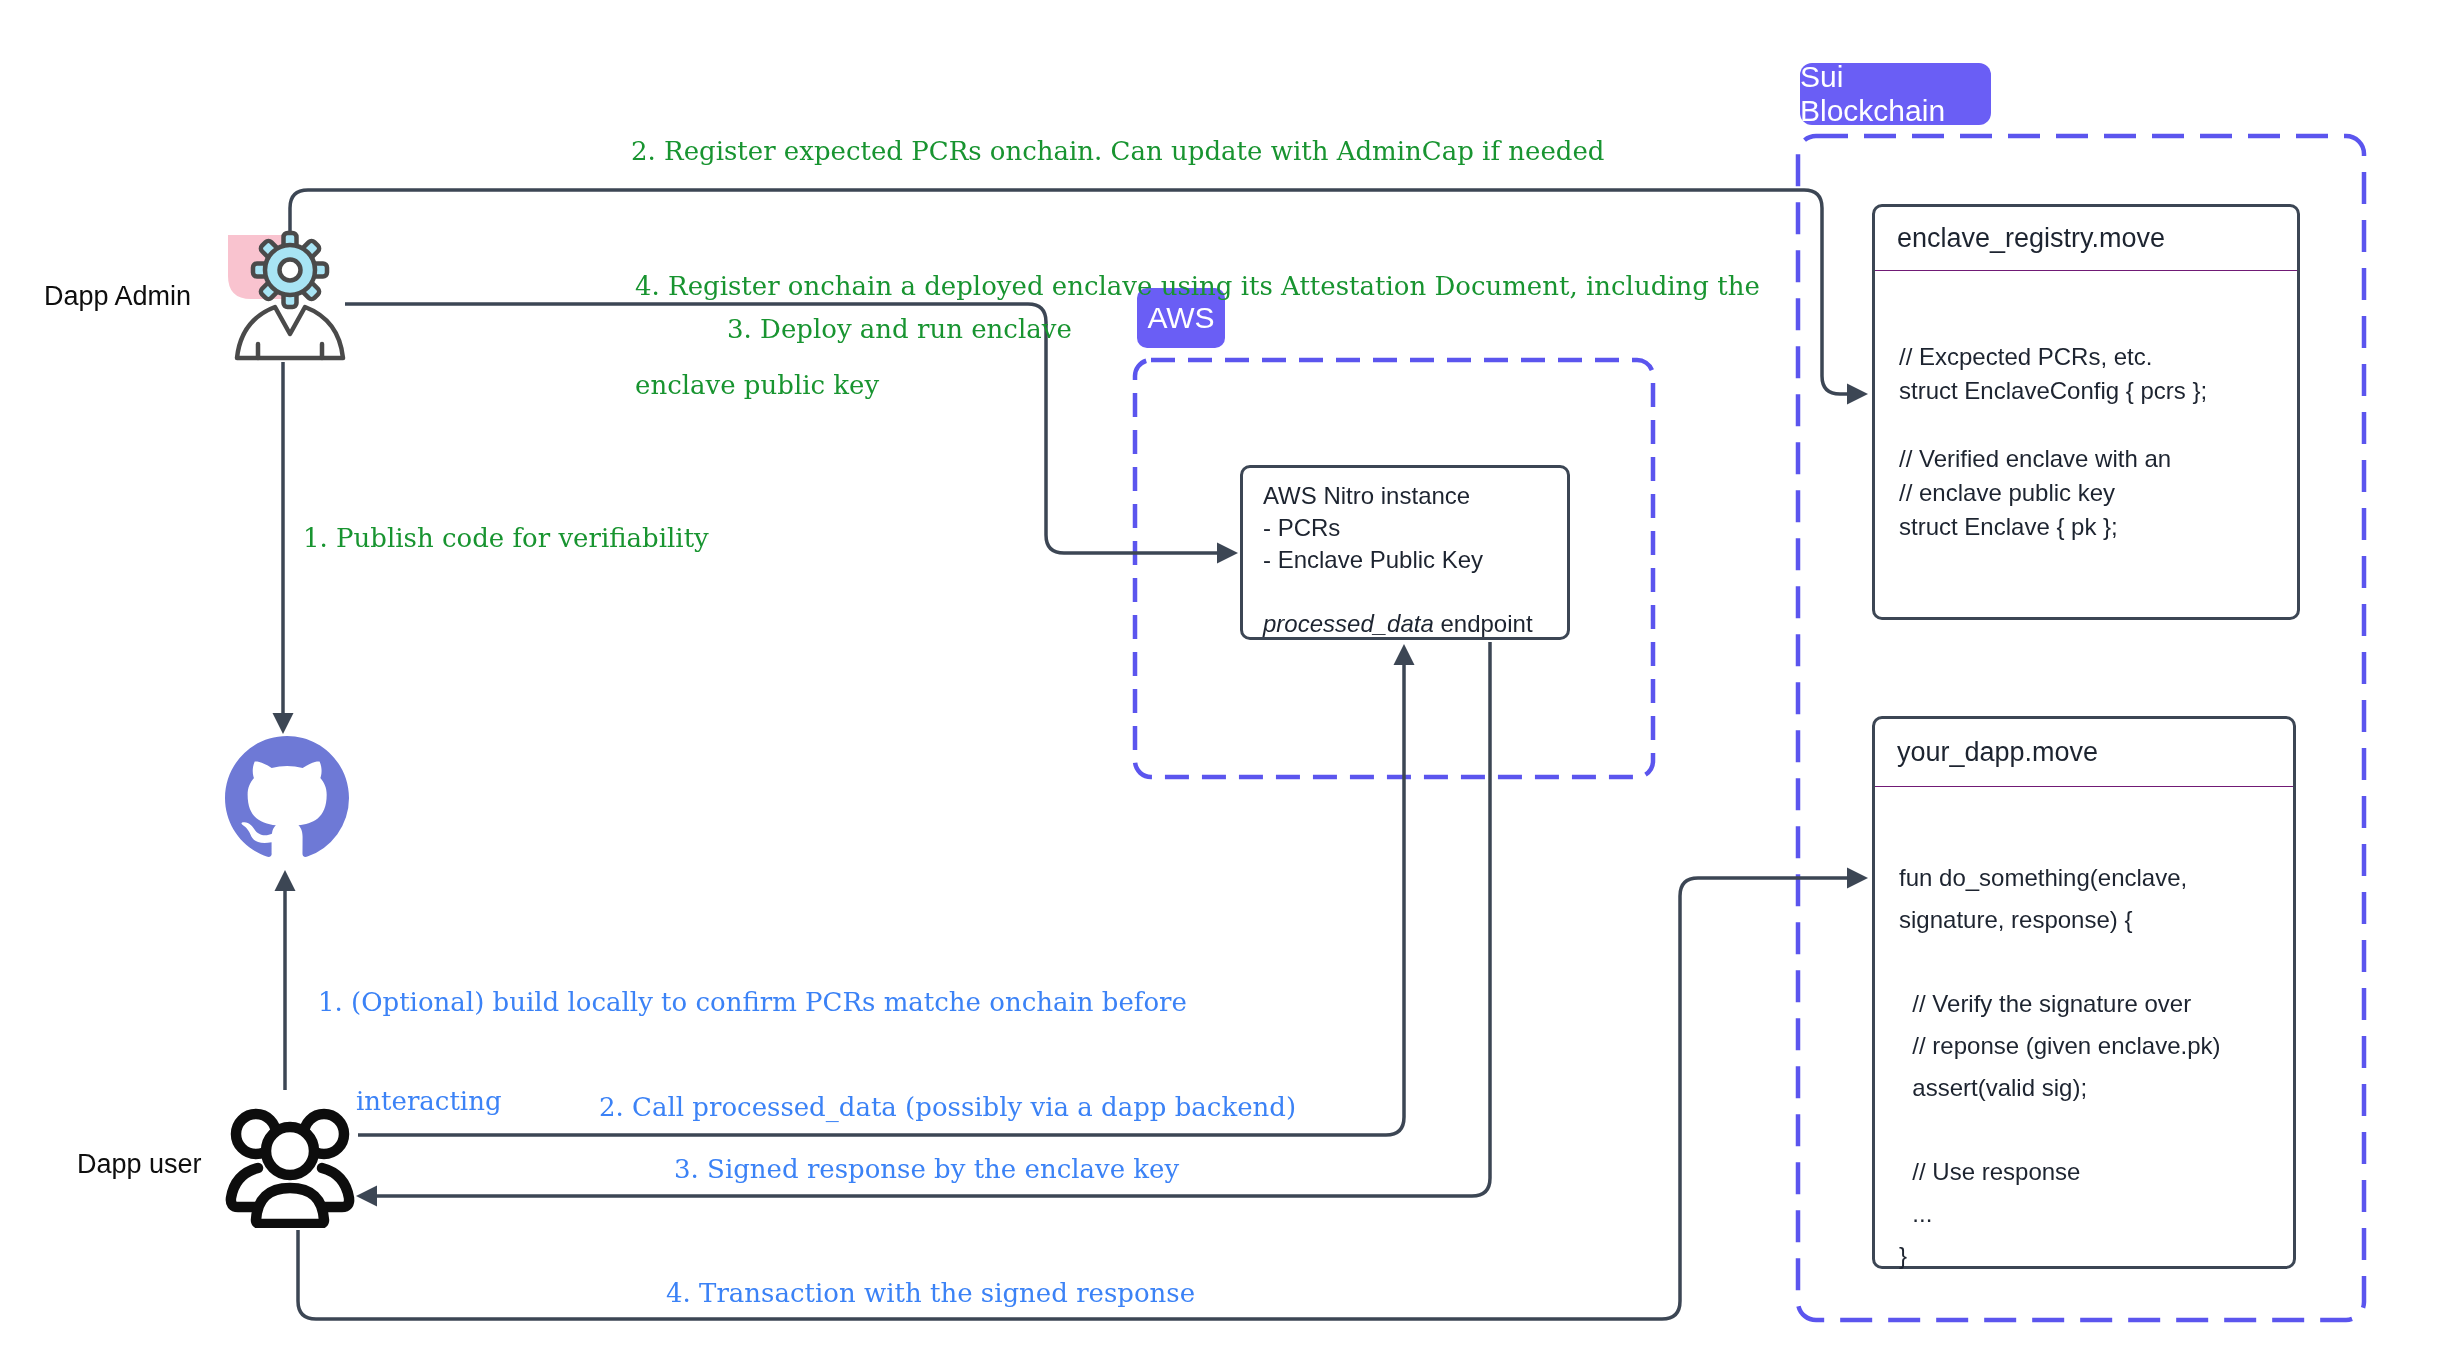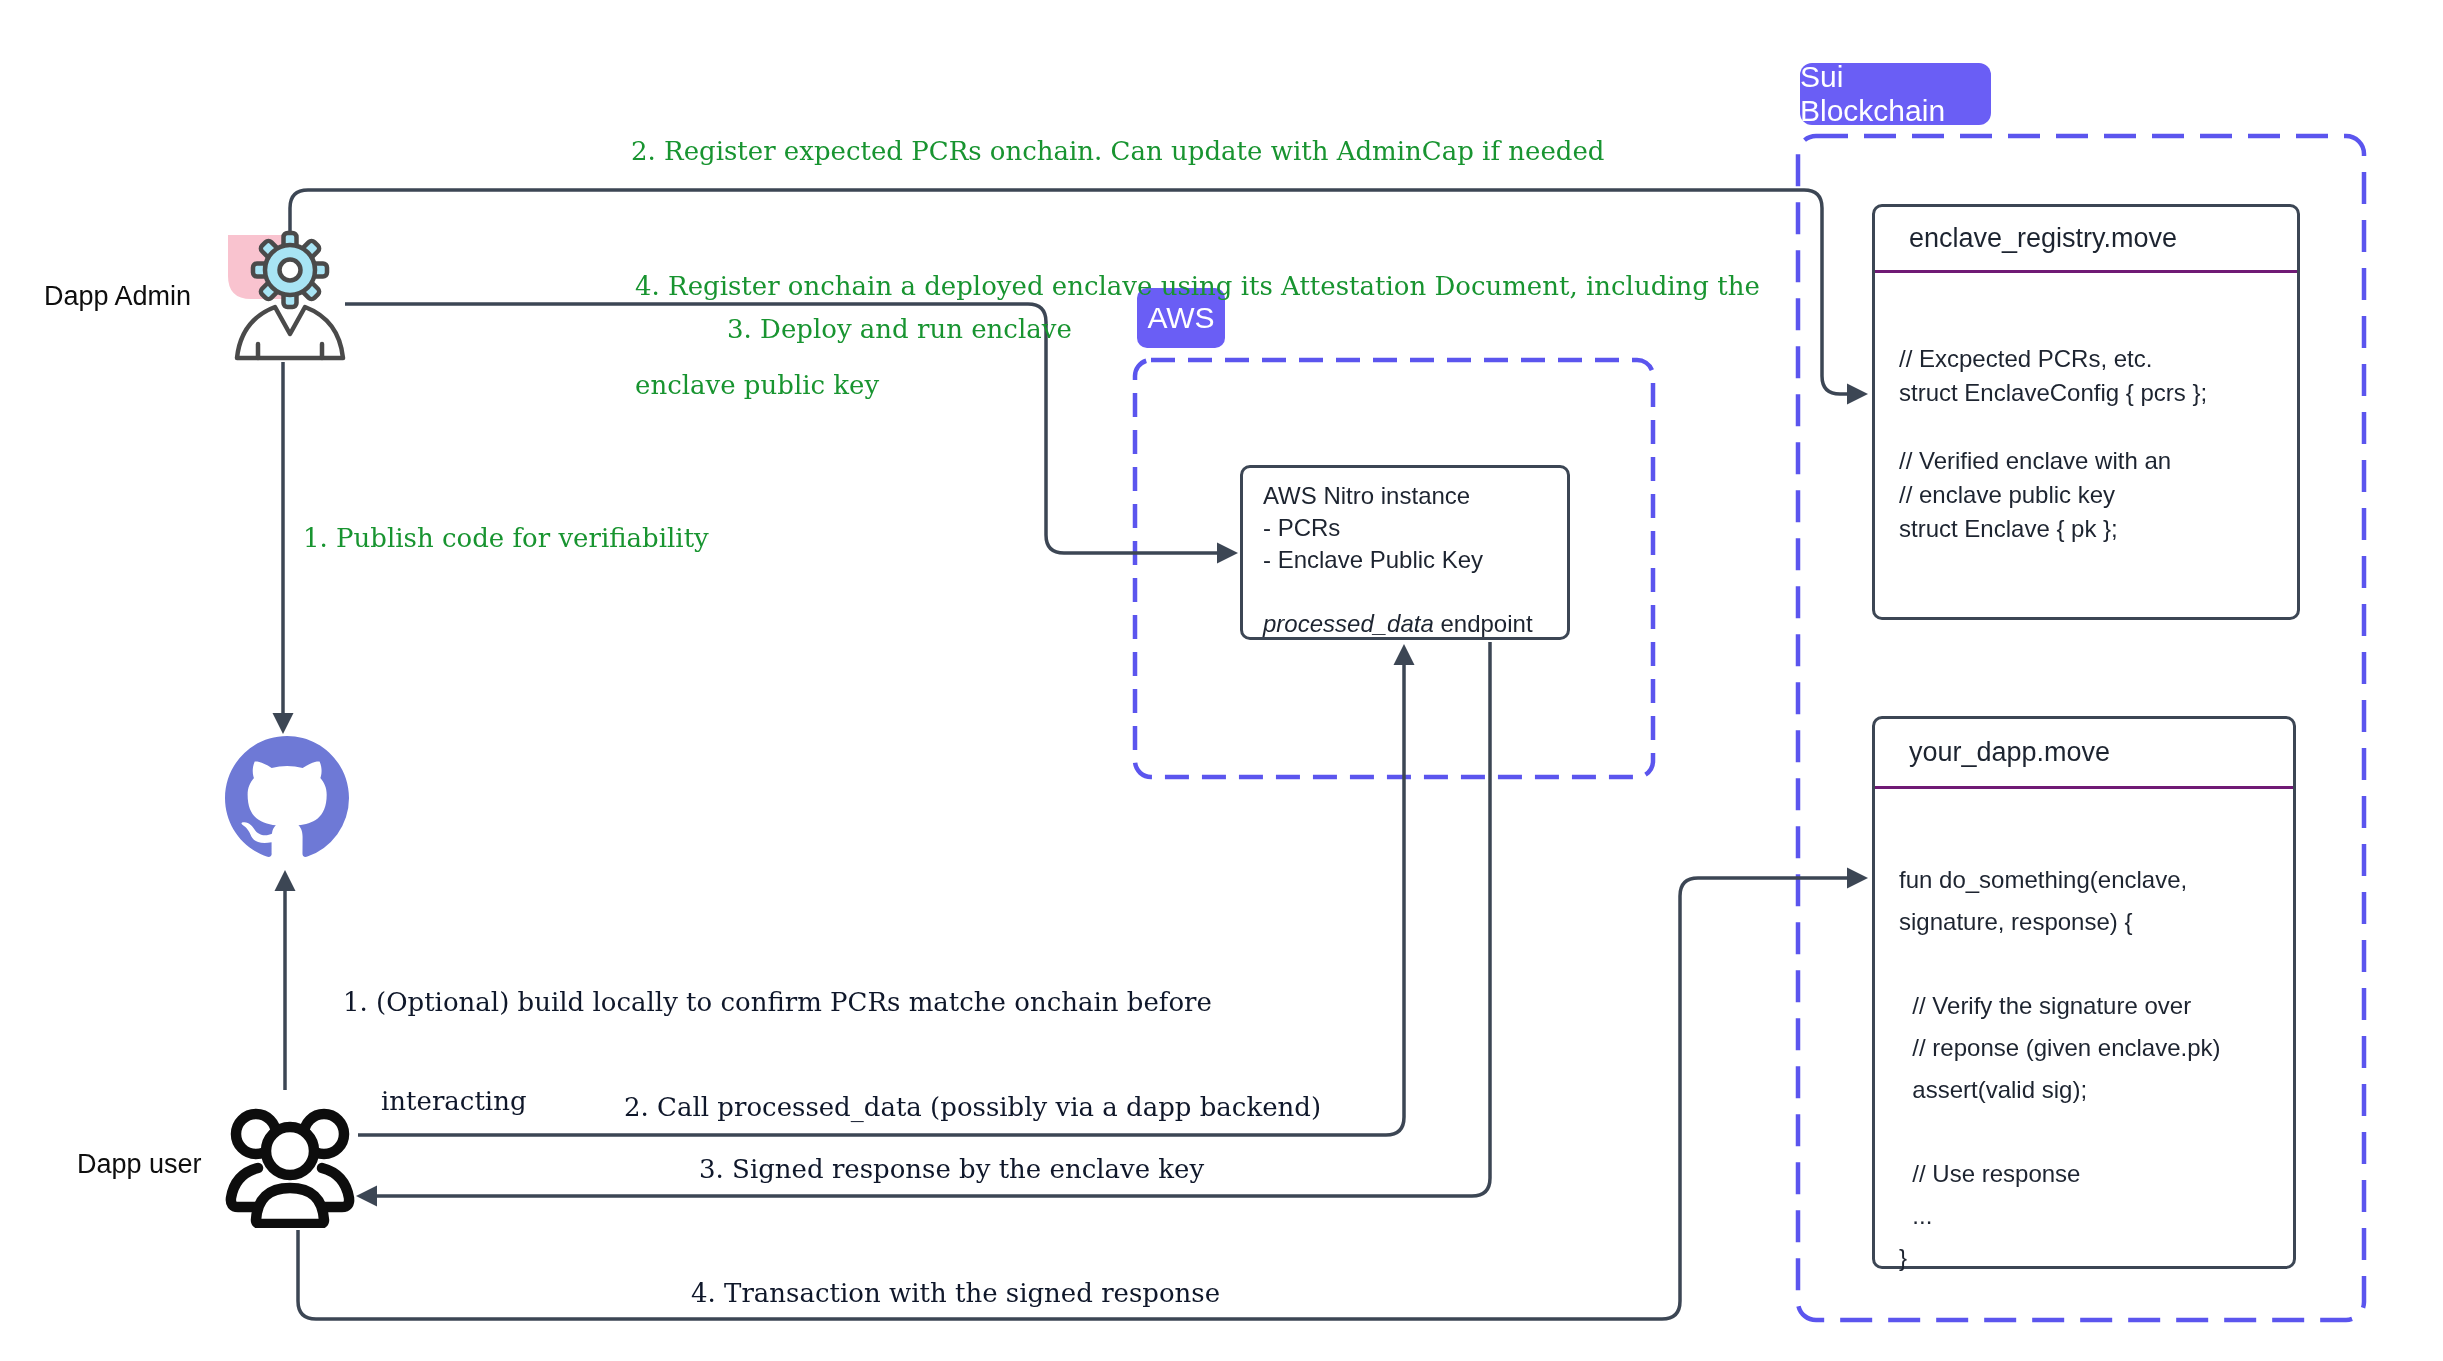--- a/index.html
+++ b/index.html
@@ -2,33 +2,33 @@
 <html><head>
 <meta charset="utf-8">
 <style>
   html,body{margin:0;padding:0;background:#fff;}
   .canvas{position:relative;width:2443px;height:1361px;background:#ffffff;overflow:hidden;
           font-family:"Liberation Sans",sans-serif;}
   .layer{position:absolute;left:0;top:0;width:2443px;height:1361px;}
   .ann{position:absolute;font-family:"DejaVu Serif",serif;font-size:26px;line-height:33px;white-space:pre;}
   .ann .line{min-height:33px;}
   .green{color:#189430;}
-  .dark{color:#0f172a;margin-left:25px;}
+  .dark{color:#3b82f6;}
   .indent{padding-left:38px;}
   .node-label{position:absolute;font-size:27px;color:#0e0e0e;white-space:pre;}
   .badge{position:absolute;background:#6a5ef5;color:#ffffff;border-radius:10px;
          display:flex;align-items:center;justify-content:center;font-weight:400;}
   .badge-aws{left:1137px;top:288px;width:88px;height:60px;font-size:30px;}
   .badge-sui{left:1800px;top:63px;width:191px;height:62px;font-size:30px;border-radius:12px;}
   .box{position:absolute;background:#fff;border:3px solid #3c4654;border-radius:10px;color:#1d2430;box-sizing:border-box;}
   .nitro-box{left:1240px;top:465px;width:330px;height:175px;padding:12px 20px;}
   .registry-box{left:1872px;top:204px;width:428px;height:416px;}
   .dapp-box{left:1872px;top:716px;width:424px;height:553px;}
-  .box-header{font-size:27px;padding:0 34px;height:63px;display:flex;align-items:center;
-              border-bottom:3px solid #701a75;white-space:pre;}
+  .box-header{font-size:27px;padding:0 22px;height:63px;display:flex;align-items:center;
+              border-bottom:1px solid #701a75;white-space:pre;}
   .dapp-box .box-header{height:67px;}
   .box-body{padding:8px 24px;}
   .registry-box .box-body{padding-top:69px;}
   .dapp-box .box-body{padding-top:65px;}
   .code{font-size:24px;line-height:34px;white-space:pre-wrap;min-height:34px;}
   .dapp-box .code{line-height:32px;min-height:32px;margin-top:10px;}
   .nitro-line{font-size:24px;line-height:32px;white-space:pre;min-height:32px;}
   .italic{font-style:italic;}
   .icon{position:absolute;}
 </style>

